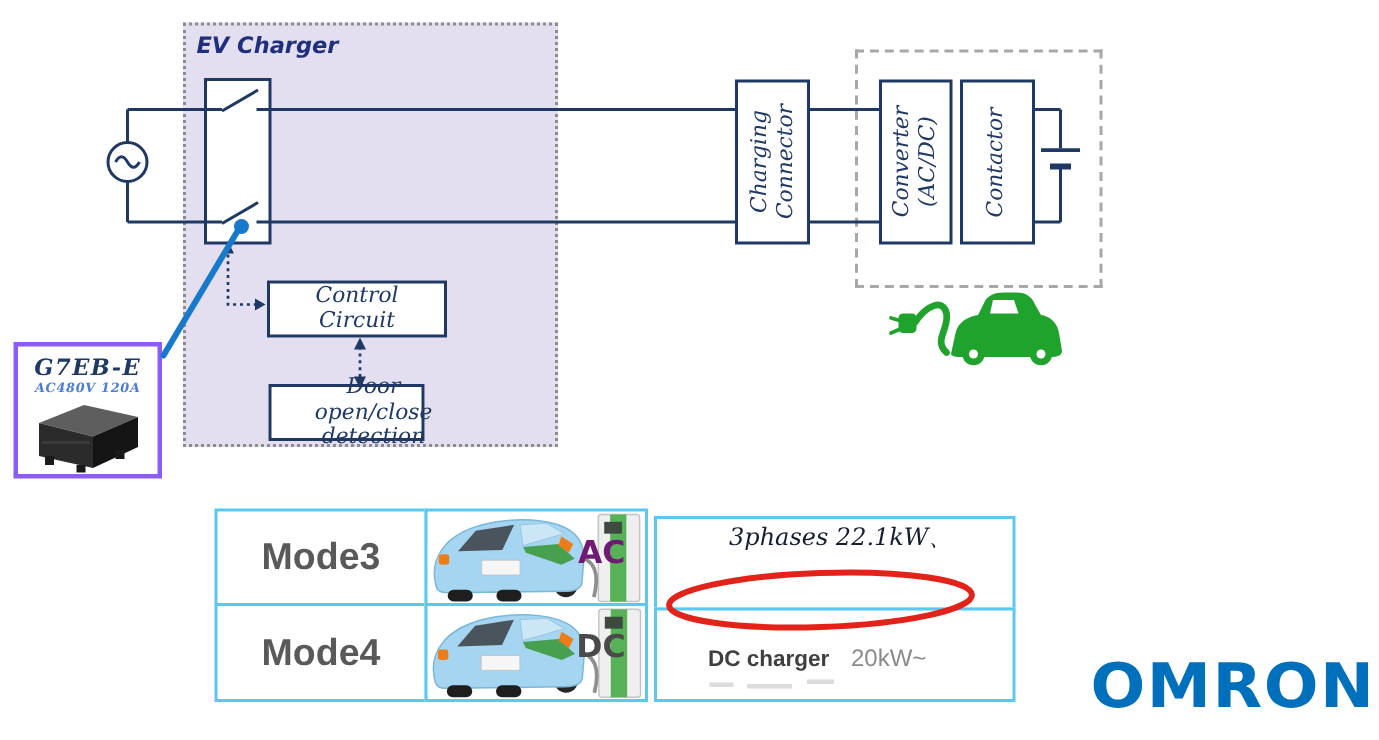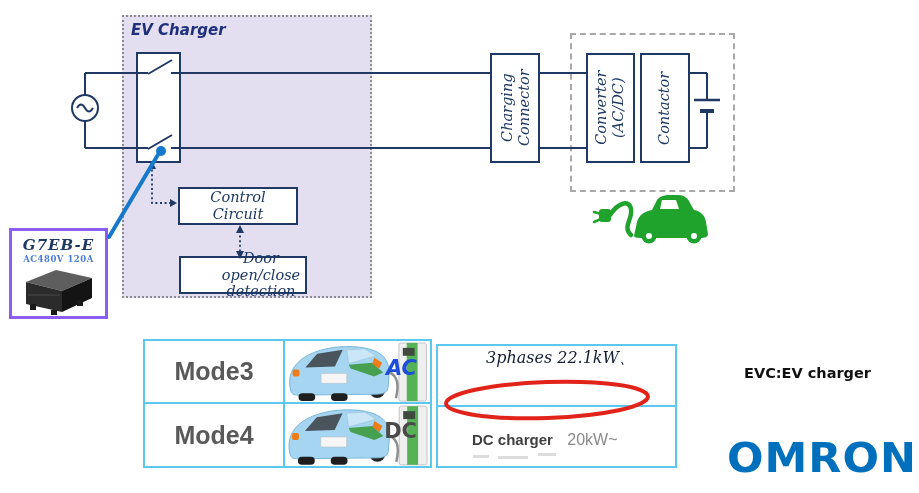--- a/index.html
+++ b/index.html
@@ -15,48 +15,48 @@
                border:2px dashed #A8A8A8;box-sizing:border-box;z-index:0;}
   .batt-label{position:absolute;left:653px;top:155px;width:78px;text-align:right;z-index:2;
               font-size:12.5px;color:#9C9C9C;line-height:1.1;}
   .batt-label span{display:block;}
   
   .box{position:absolute;background:#fff;border:2px solid #1F3864;box-sizing:border-box;
        display:flex;flex-direction:column;align-items:center;justify-content:center;z-index:2;}
   .hand{font-family:"DejaVu Serif",serif;font-style:italic;color:#1F3864;}
   .box .hand{font-size:14.5px;line-height:1.15;text-align:center;}
   .ctrl{left:178px;top:187px;width:120px;height:38px;}
-  .door{left:179px;top:256px;width:128px;height:38px;padding-left:36px;}
+  .door{left:179px;top:256px;width:104px;height:38px;padding-left:36px;}
   .conn{left:490px;top:53px;width:50px;height:110px;}
   .conv{left:586px;top:53px;width:49px;height:110px;}
   .cont{left:640px;top:53px;width:50px;height:110px;}
   .vtext{transform:rotate(-90deg);white-space:nowrap;text-align:center;line-height:1.12;font-size:13px;}
   .vtext span{display:block;}
   
   .g7eb{position:absolute;left:9px;top:228px;width:99px;height:91px;background:#fff;
         border:3px solid #8b5cf6;box-sizing:border-box;z-index:2;text-align:center;}
   .g7eb .model{font-family:"DejaVu Serif",serif;font-style:italic;font-weight:bold;
                font-size:15px;color:#1F3864;letter-spacing:1px;margin-top:5px;}
-  .g7eb .rating{font-family:"DejaVu Serif",serif;font-weight:bold;
+  .g7eb .rating{font-family:"DejaVu Serif",serif;font-style:italic;font-weight:bold;
                 font-size:8.5px;color:#4A7CD8;letter-spacing:.5px;}
   
   .cell{position:absolute;background:#fff;border:2px solid #5BC8F0;box-sizing:border-box;z-index:2;}
   .m1{left:143px;top:339px;width:142px;height:65px;}
   .c1{left:283px;top:339px;width:149px;height:65px;}
   .d1{left:436px;top:344px;width:241px;height:63px;}
   .m2{left:143px;top:402px;width:142px;height:66px;}
   .c2{left:283px;top:402px;width:149px;height:66px;}
   .d2{left:436px;top:405px;width:241px;height:63px;}
   .modecell{display:flex;align-items:center;justify-content:center;
             font-family:Liberation Sans, sans-serif;font-weight:bold;font-size:25px;color:#595959;}
   .carcell{overflow:hidden;}
   .carcell svg{position:absolute;left:0;top:0;}
   .plug{position:absolute;right:13px;top:15px;font-family:"DejaVu Sans",sans-serif;
         font-weight:bold;font-size:21px;z-index:3;}
-  .plug-ac{color:#1d4ed8;font-style:italic;}
+  .plug-ac{color:#701a75;}
   .plug-dc{color:#4A4A4A;}
   .spec-title{font-weight:bold;font-size:15px;color:#3F3F3F;}
   .d1 .spec-title{display:block;margin:4px 0 0 32px;}
   .d1 .spec-l2{display:block;margin:2px 0 0 48px;font-size:16px;color:#141E32;}
   .d1 .spec-l3{display:block;margin:1px 0 0 16px;font-size:17.5px;color:#141E32;}
   .d2 .line{display:block;margin:24px 0 0 34px;}
   .d2 .spec-detail{font-size:16px;color:#8A8A8A;margin-left:10px;}
   
   .evc-note{position:absolute;left:744px;top:365px;font-family:"DejaVu Sans",sans-serif;
             font-weight:bold;font-size:14.5px;color:#111;z-index:2;}
@@ -167,21 +167,20 @@
     </svg>
     <span class="plug plug-dc">DC</span>
   </div>
   <div class="cell d2">
     <span class="line">
       <span class="spec-title">DC charger</span>
       <span class="spec-detail">20kW~</span>
     </span>
   </div>
 
-  <div class="evc-note">EVC:EV charger</div>
   <div class="omron">OMRON</div>
 
   <svg class="overlay" width="919" height="493" viewBox="0 0 919 493">
     <g stroke="#1F3864" stroke-width="2" fill="none">
       <path d="M85,73 H137"></path>
         <path d="M85,73 V95"></path>
       <path d="M85,121 V148"></path>
         <path d="M85,148 H137"></path>
       <path d="M180,73 H490"></path>
         <path d="M180,148 H490"></path>

